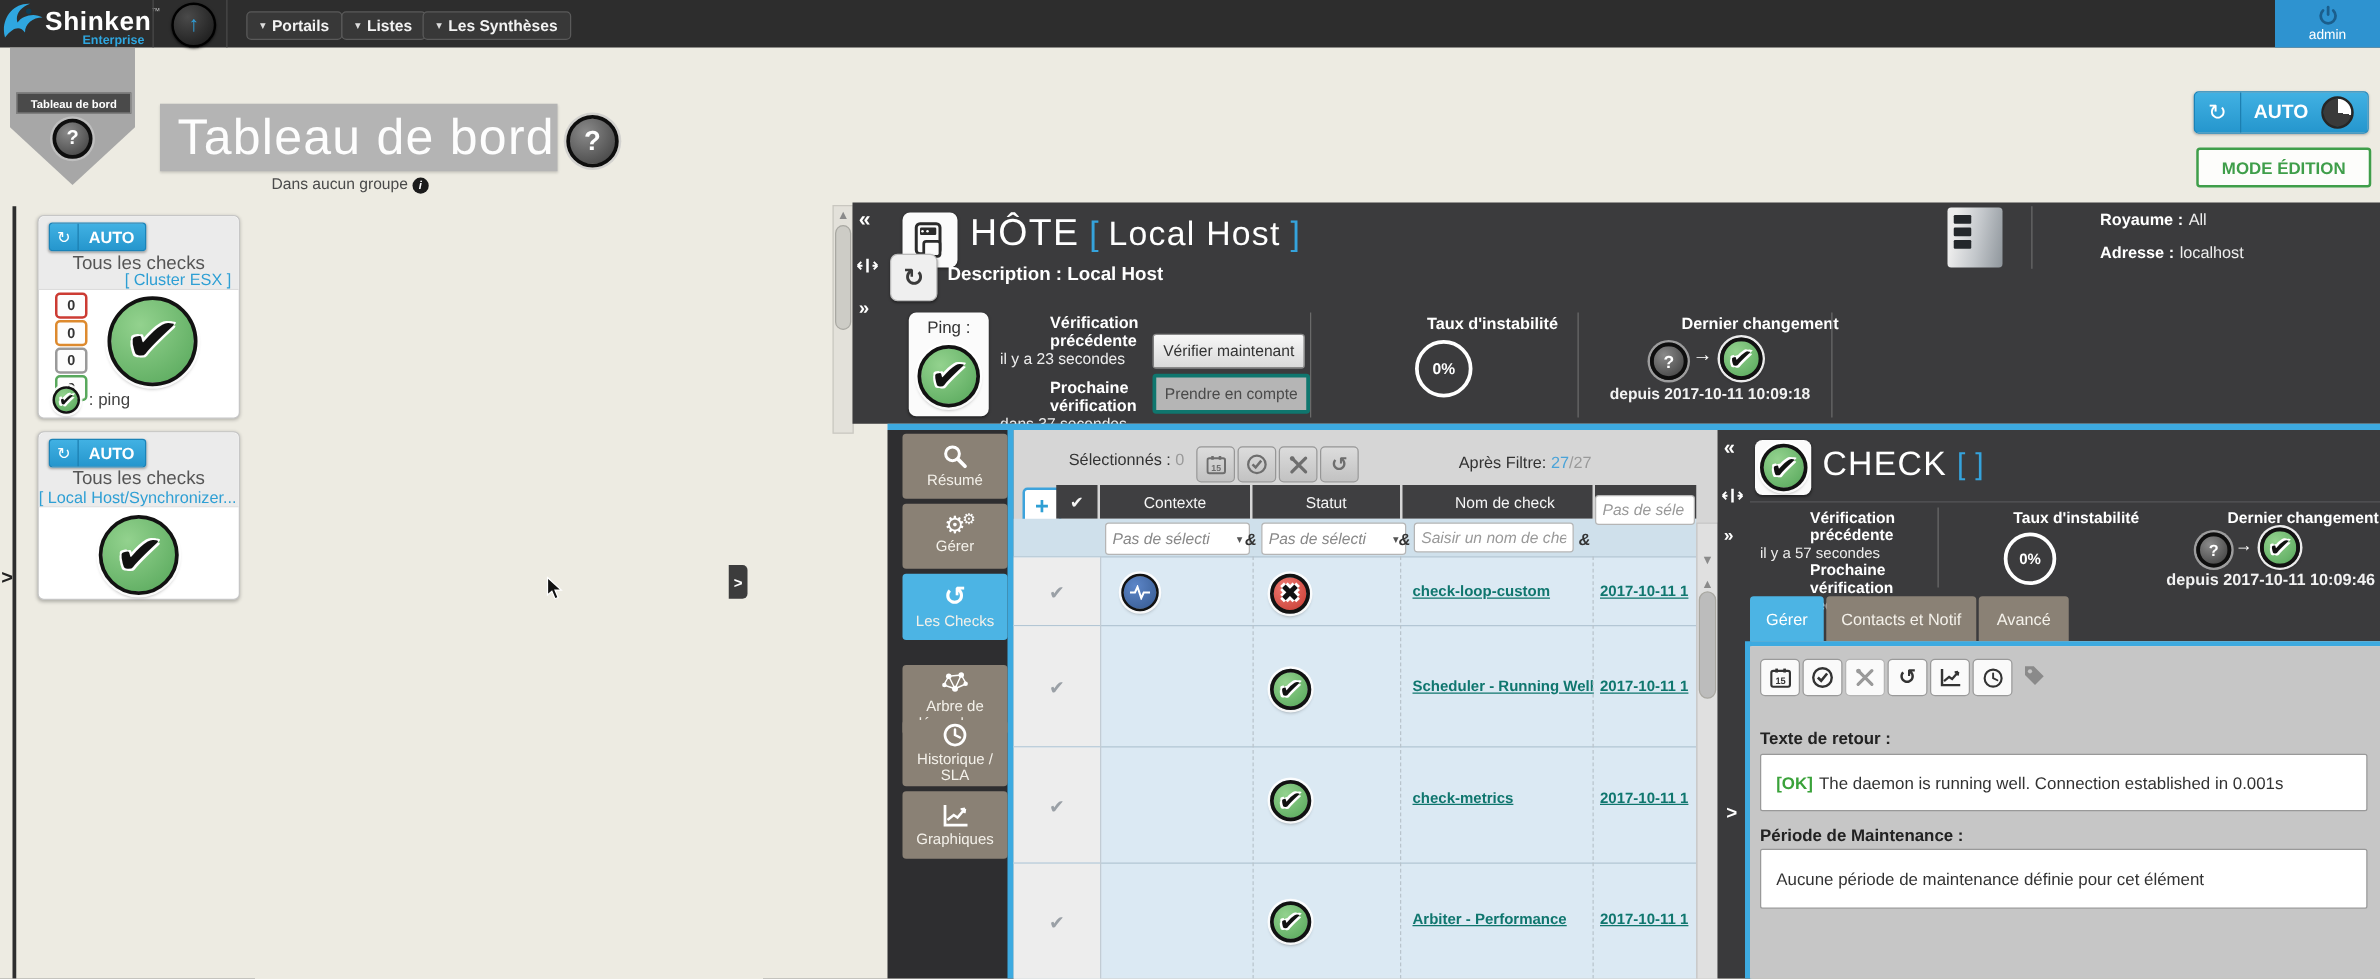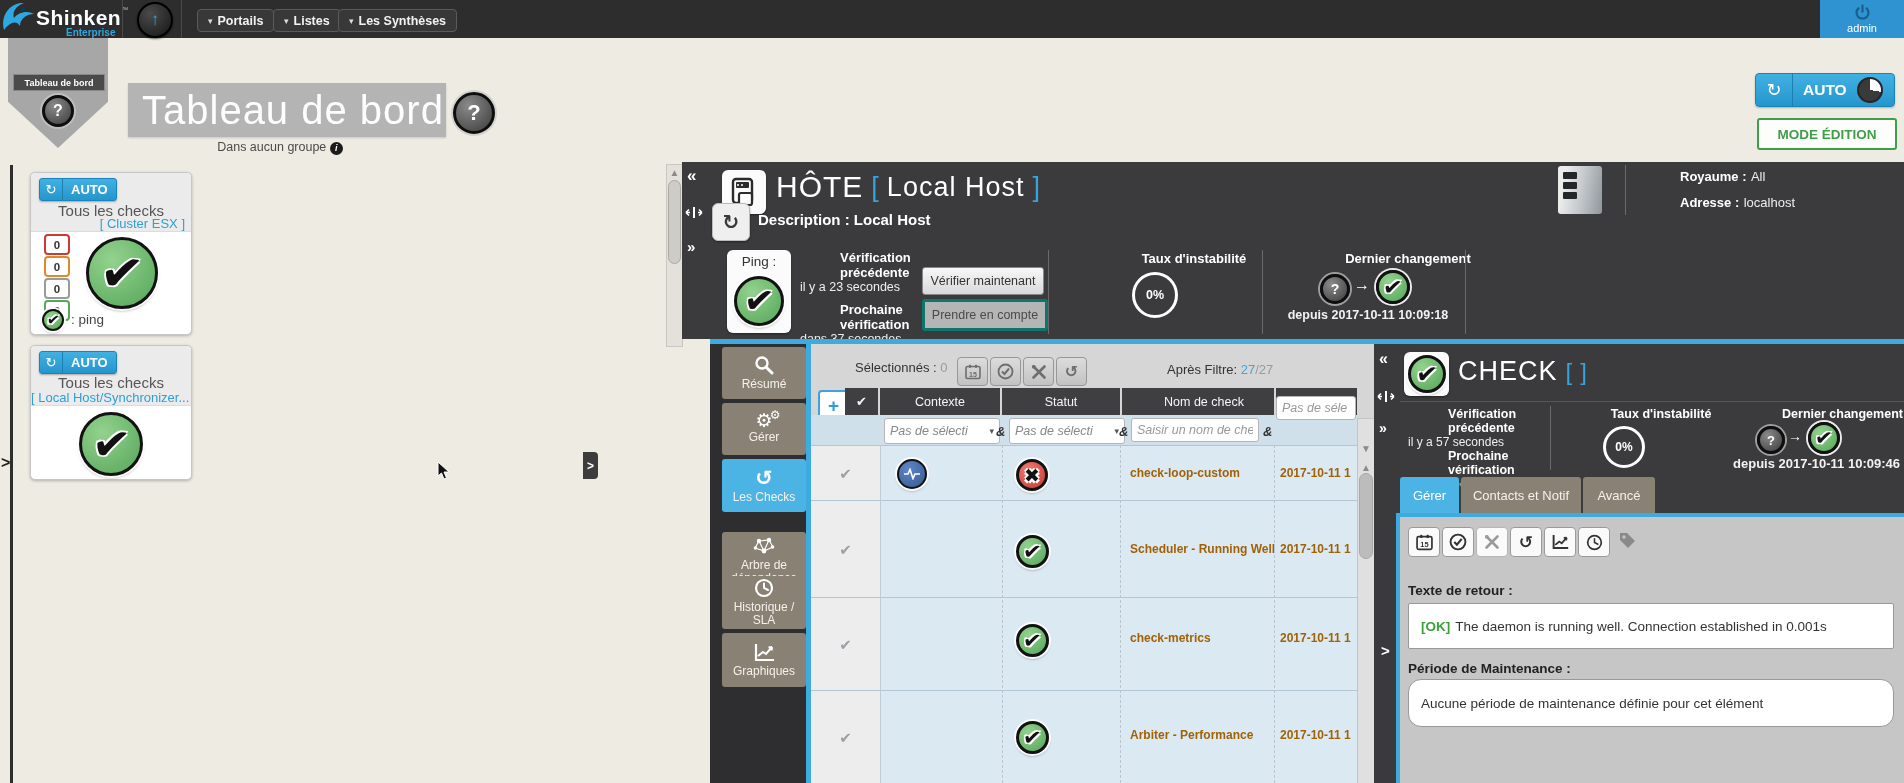--- a/index.html
+++ b/index.html
@@ -90,21 +90,21 @@
   .plusbtn{left:818px;top:390px;width:27px;height:28px;background:#fff;border:2px solid #3da3dc;border-radius:4px;color:#2e9fd4;font-size:19px;font-weight:bold;display:flex;align-items:center;justify-content:center;}
   .hcell{top:388px;height:27px;background:#3f3f41;color:#f5f5f5;font-size:12.5px;display:flex;align-items:center;justify-content:center;}
   .filterrow{left:811px;top:415px;width:546px;height:30px;background:#cfe0eb;}
   .fbox{background:#fff;border:1px solid #b5b5b5;border-radius:3px;height:24px;display:flex;align-items:center;padding:0 5px;font-size:12.5px;color:#888;font-style:italic;justify-content:space-between;}
   .fbox .dd{color:#555;font-size:9px;font-style:normal;}
   .finput{background:#fff;border:1px solid #b5b5b5;border-radius:3px;height:24px;font-size:12.5px;font-style:italic;color:#555;padding:0 5px;box-sizing:border-box;font-family:inherit;}
   .finput::placeholder{color:#999;}
   .famp{color:#333;font-size:13px;font-style:italic;font-weight:bold;}
   .t-row{left:811px;width:546px;background:#dbe9f3;border-top:1px solid #b3c6d4;}
   .selcell{left:0;top:0;bottom:0;width:69px;background:#ededed;display:flex;align-items:center;justify-content:center;color:#9aa0a6;font-size:15px;}
-  .rname{color:#a16207;font-size:12px;font-weight:bold;white-space:nowrap;}
+  .rname{color:#0f766e;font-size:12px;font-weight:bold;white-space:nowrap;text-decoration:underline;}
   .dashv{border-left:1px dashed #b9c4cc;width:0;}
   .solidv{border-left:1px solid #c2ccd4;width:0;}
   
   .checkstrip{left:1374px;top:344px;width:26px;height:439px;background:#3a3a3c;}
   .checkhead{left:1400px;top:344px;width:504px;height:169px;background:#3b3b3d;}
   .ctab{top:477px;height:36px;border-radius:3px 3px 0 0;display:flex;align-items:center;justify-content:center;font-size:13px;color:#f4f1ea;}
   .ctab.active{background:#4cb4e4;color:#fff;}
   .ctab.idle{background:#8a8175;}
   .checkbody{left:1400px;top:517px;width:504px;height:266px;background:#c6c6c6;}
   .cbtn{width:30px;height:28px;background:#fafafa;border:1px solid #9a9a9a;border-radius:4px;display:flex;align-items:center;justify-content:center;color:#333;}
@@ -591,18 +591,18 @@
         <path d="M2 2 L9 2 L17 10 L10 17 L2 9 Z" fill="#8a8a8a"></path>
         <circle cx="6" cy="6" r="1.7" fill="#c6c6c6"></circle>
       </svg>
     </div>
     <div class="blabel" style="position:absolute;left:8px;top:66px;">Texte de retour :</div>
     <div class="obox" style="position:absolute;left:8px;top:86px;width:460px;height:44px;">
       <span class="okgreen">[OK]</span>
       <span>The daemon is running well. Connection established in 0.001s</span>
     </div>
     <div class="blabel" style="position:absolute;left:8px;top:144px;">Période de Maintenance :</div>
-    <div class="obox" style="position:absolute;left:8px;top:162px;width:460px;height:46px;border-radius:13px;">
+    <div class="obox" style="position:absolute;left:8px;top:162px;width:460px;height:46px;">
       <span>Aucune période de maintenance définie pour cet élément</span>
     </div>
   </div>
 
 </div>
 
 </body></html>

